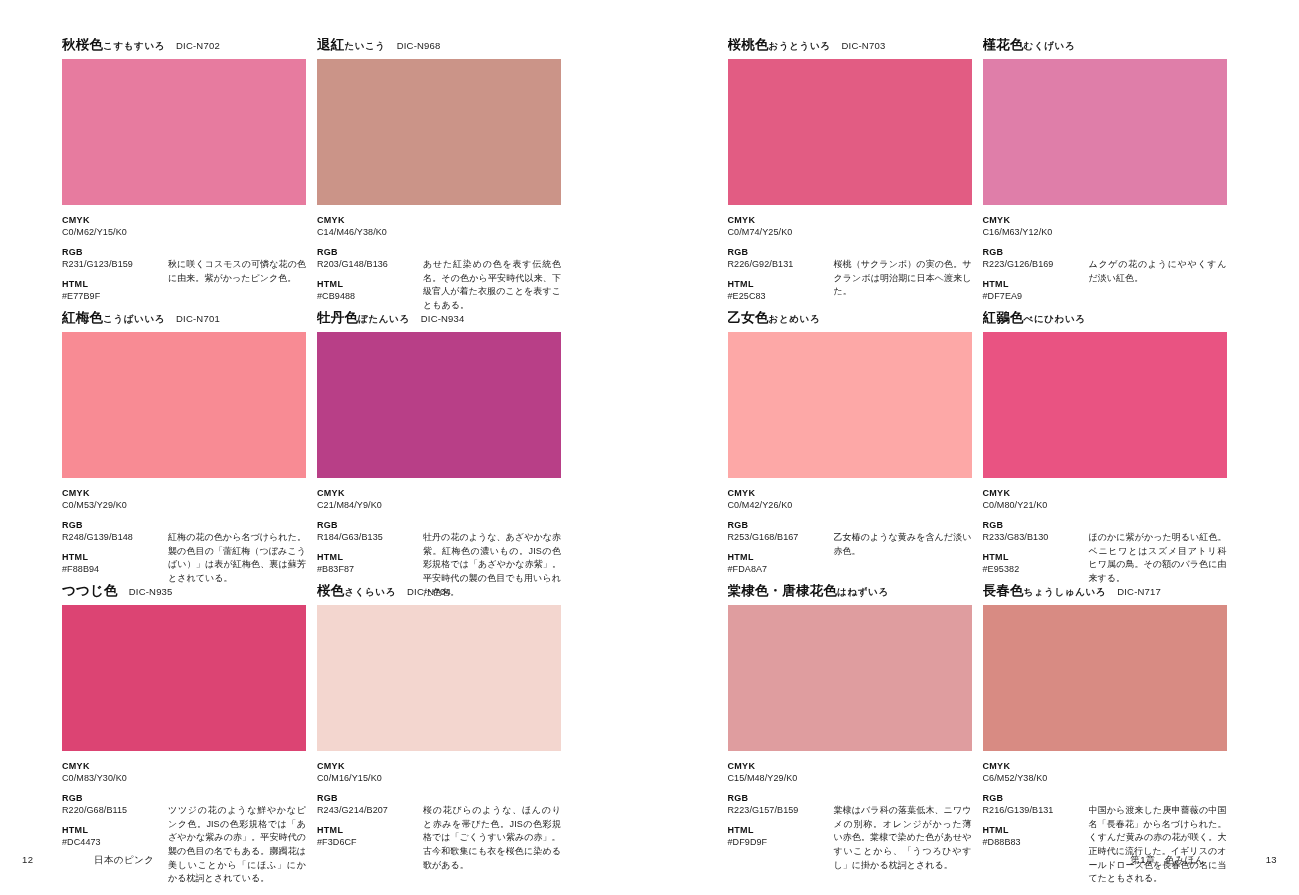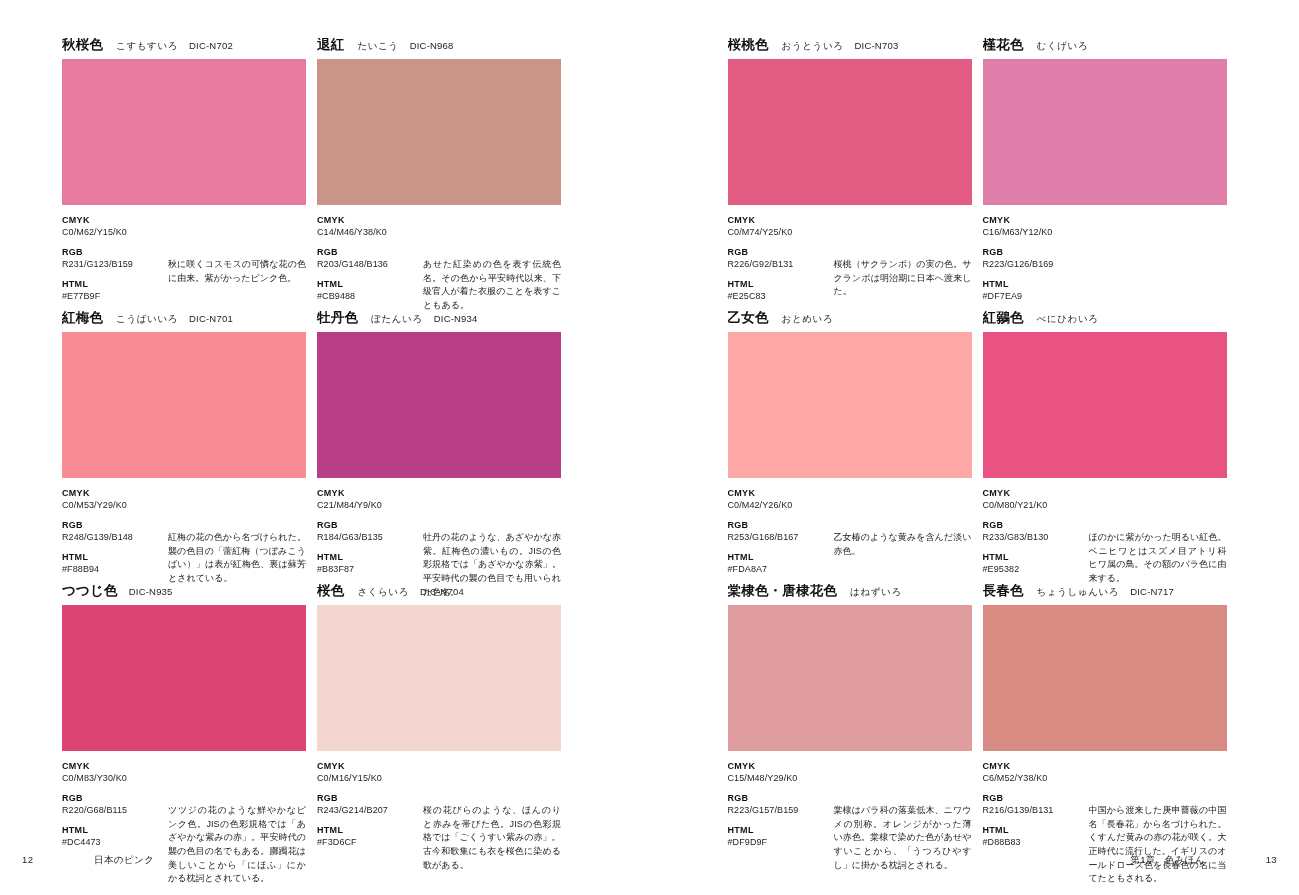--- a/index.html
+++ b/index.html
@@ -58,23 +58,23 @@
   }
   .c-name {
     font-size: 13.5px;
     font-weight: bold;
     letter-spacing: 0.2px;
     color: #111;
     line-height: 1;
   }
   .c-kana {
     font-size: 9.5px;
-    font-weight: normal;
+    font-weight: bold;
     color: #1d1d1d;
-    margin-left: 13px;
+    margin-left: 0;
     letter-spacing: 0.6px;
     line-height: 1;
   }
   .c-code {
     font-size: 9.5px;
     color: #1d1d1d;
     margin-left: 11px;
     letter-spacing: 0.2px;
     line-height: 1;
   }
@@ -369,20 +369,23 @@
               </div>
               <div class="spec-block">
                 <div class="spec-label">RGB</div>
                 <div class="spec-value">R223/G126/B169</div>
               </div>
               <div class="spec-block">
                 <div class="spec-label">HTML</div>
                 <div class="spec-value">#DF7EA9</div>
               </div>
             </div>
+            <div class="desc-col">
+              <p class="desc-p">ムクゲの花のようにややくすんだ淡い紅色。</p>
+            </div>
           </div>
         </div>
         <div class="entry">
           <div class="entry-head">
             <span class="c-name">乙女色</span>
             <span class="c-kana">おとめいろ</span>
           </div>
           <div class="swatch" style="background: rgb(253, 168, 167);"></div>
           <div class="specs">
             <div class="spec-col">

